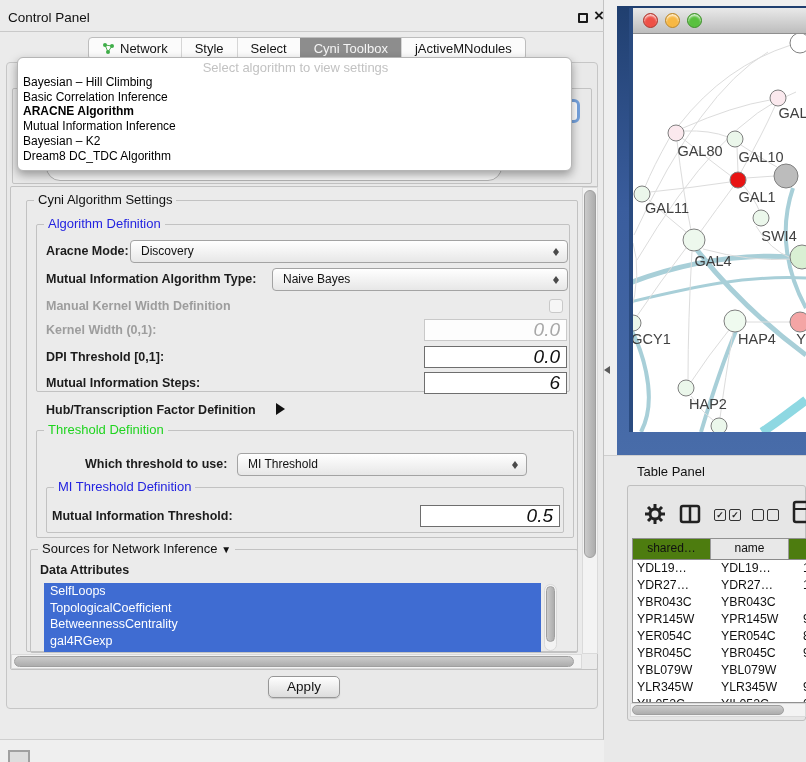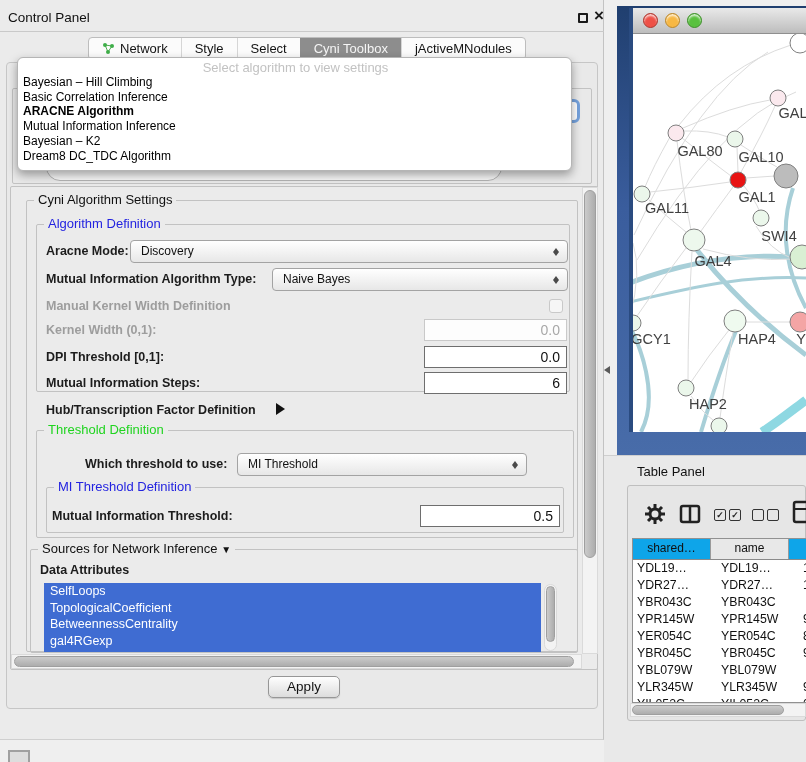--- a/index.html
+++ b/index.html
@@ -16,21 +16,21 @@
   .tab{padding:0 13px;line-height:22px;color:#131313;border-left:1px solid #d6d6d6;display:flex;align-items:center;gap:5px;white-space:nowrap;}
   .tab:first-child{border-left:none;}
   .tab.sel{background:#8d8d8d;color:#f5f5f5;border-left-color:#8d8d8d;}
   .panelbox{background:#e9e9e9;border:1px solid #c6c6c6;border-radius:4px;}
   .gbox{border:1px solid #c2c2c2;border-radius:2px;}
   .glabel{position:absolute;font-size:13px;line-height:14px;background:#ebebeb;padding:0 4px;color:#111;white-space:nowrap;}
   .glabel.blue{color:#2323e0;}
   .glabel.green{color:#1fd41f;}
   .flab{font-weight:bold;font-size:12.5px;color:#1c1c1c;line-height:22px;white-space:nowrap;}
   .dis{color:#9d9d9d !important;}
-  .tfield{background:#fff;border:1px solid #b9b9b9;font-size:14px;text-align:right;padding:0 6px;line-height:20px;color:#111;}
+  .tfield{background:#fff;border:1px solid #b9b9b9;font-size:19px;text-align:right;padding:0 6px;line-height:20px;color:#111;font-style:italic;}
   .tfield.dark{border-color:#6e6e6e;}
   .tfield.disf{color:#a8a8a8;border-color:#c9c9c9;background:#fdfdfd;}
   .combo{position:absolute;box-sizing:border-box;background:linear-gradient(#ffffff,#e7e7e7);border:1px solid #a3a3a3;border-radius:4px;font-size:12px;line-height:21px;padding:0 22px 0 10px;color:#111;white-space:nowrap;overflow:hidden;}
   .spin{position:absolute;right:6px;top:4px;width:9px;height:14px;}
   .spin::before{content:"";position:absolute;top:0;left:1px;border:3.5px solid transparent;border-bottom:4.5px solid #4a4a4a;}
   .spin::after{content:"";position:absolute;bottom:0;left:1px;border:3.5px solid transparent;border-top:4.5px solid #4a4a4a;}
   .cb{border:1px solid #c9c9c9;background:#f6f6f6;border-radius:3px;}
   .dd{background:#fff;border:1px solid #b5b5b5;border-radius:6px;box-shadow:0 4px 10px rgba(0,0,0,0.35);z-index:5;padding-left:36px;}
   .dd-ph{font-size:13px;color:#c2c2c2;text-align:center;line-height:15px;}
   .dd-item{font-size:12px;line-height:14.7px;padding-left:5px;color:#000;white-space:nowrap;}
@@ -52,21 +52,21 @@
   .tl.yel{background:#f7b844;border:1px solid #b9872c;}
   .tl.grn{background:#59c13e;border:1px solid #3f8e2b;}
   .nlabel{font-size:14.5px;fill:#404040;text-anchor:middle;font-family:"Liberation Sans",sans-serif;}
   
   .tpanel{background:#e9e9e9;border-top:1px solid #cfcfcf;}
   .tptitle{font-size:13px;color:#111;}
   .tpinner{background:#e6e6e6;border:1px solid #bfbfbf;border-radius:3px;}
   .tbl{background:#fff;border:1px solid #919191;border-right:none;overflow:hidden;}
   .thead{display:flex;height:20px;border-bottom:1px solid #8a8a8a;font-size:12px;color:#111;}
   .th{line-height:19px;text-align:center;border-right:1px solid #9a9a9a;overflow:hidden;white-space:nowrap;}
-  .th.hl{background:#0ea5e9;}
+  .th.hl{background:#4d7c0f;}
   .th.plain{background:#e8e8e8;}
   .trow{display:flex;height:17px;font-size:12.3px;color:#111;}
   .tcell{overflow:hidden;white-space:nowrap;line-height:17px;}
   .tcell.c0{width:77px;padding-left:4px;}
   .tcell.c1{width:77px;padding-left:7px;}
   .tcell.c2{flex:1;padding-left:5px;}
   .icn{color:#222;}
 </style>
 </head>
 <body>

